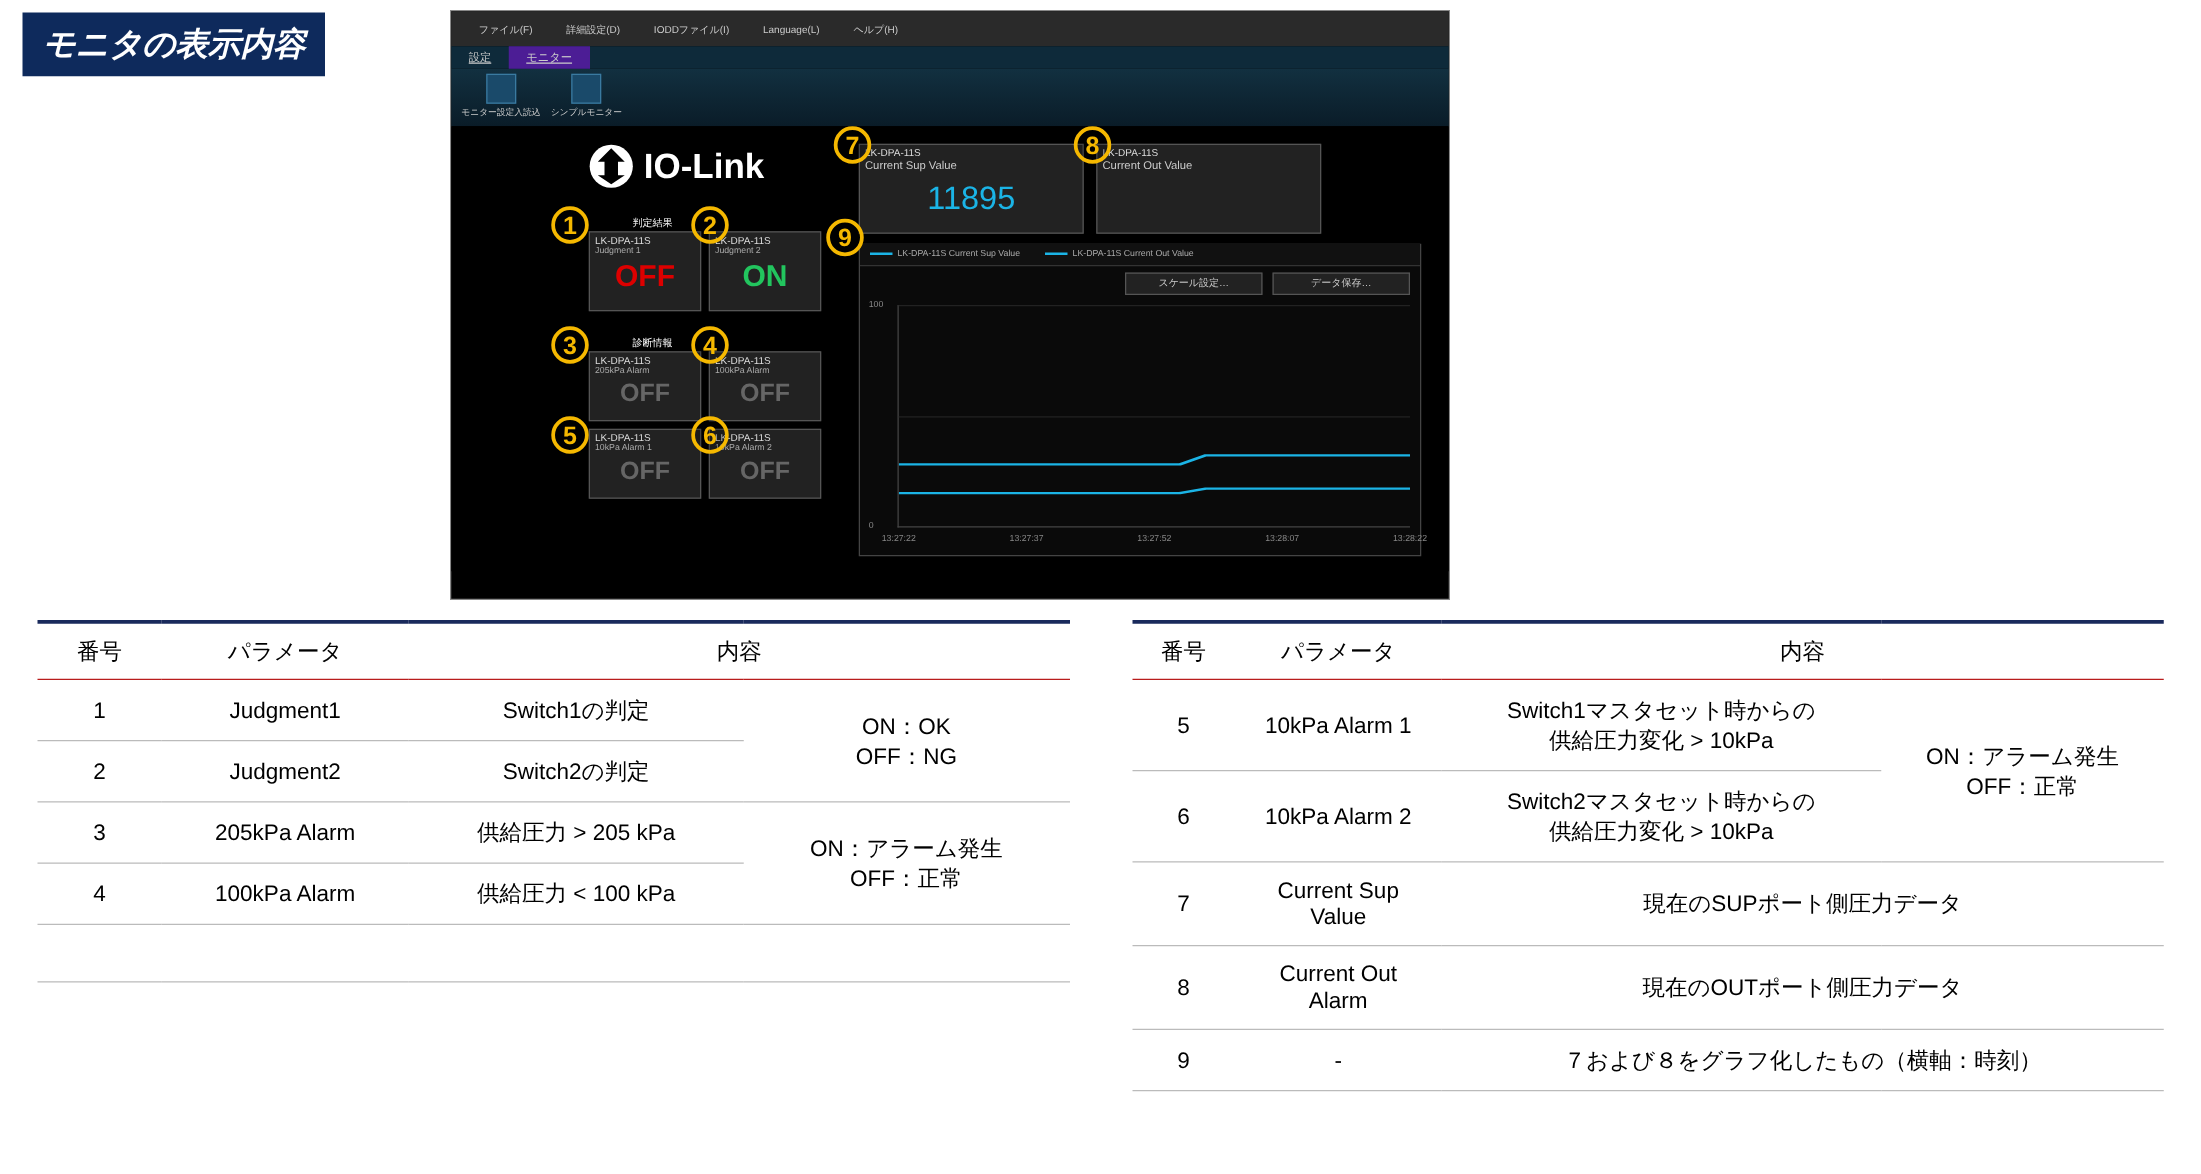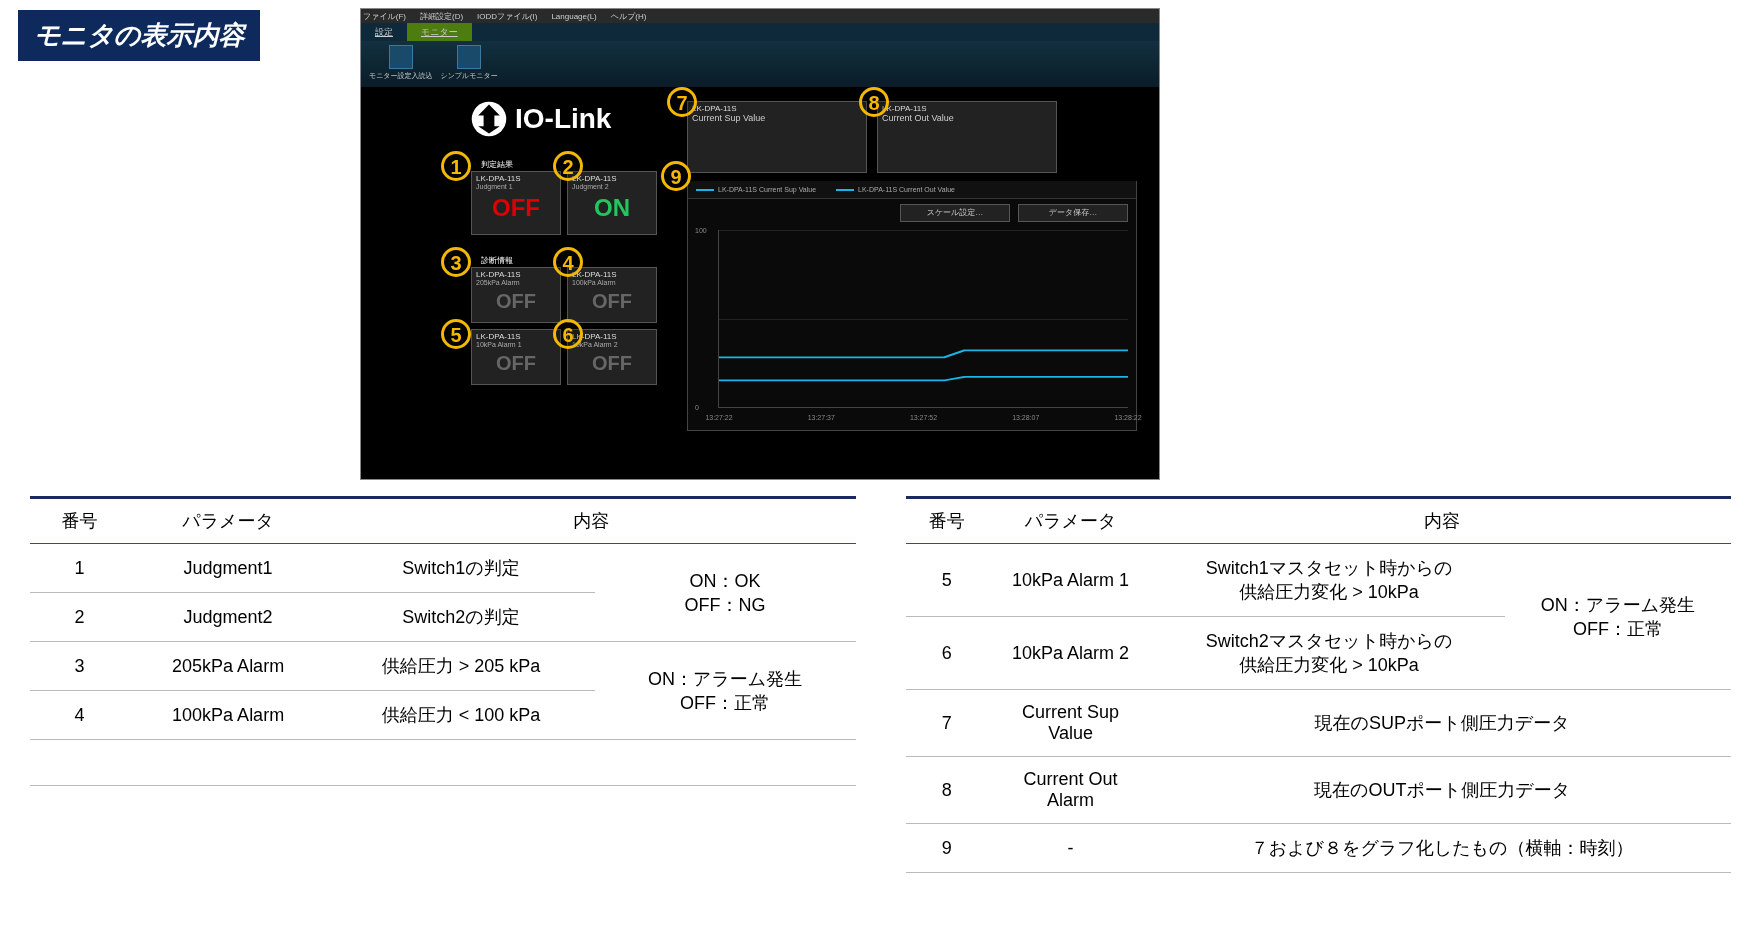--- a/index.html
+++ b/index.html
@@ -13,42 +13,42 @@
   }
 
   
   .app-window {
     position: absolute; top: 8px; left: 360px; width: 800px; height: 472px;
     background: #000; border: 1px solid #888; font-size: 8px; color: #ccc;
   }
   .titlebar { height: 18px; background: #fff; color: #000; display: flex; align-items: center; padding: 0 4px; font-size: 8px; }
   .titlebar .spacer { flex: 1; }
   .win-btn { width: 28px; text-align: center; font-size: 10px; }
-  .menubar { height: 14px; background: #2a2a2a; display: flex; gap: 14px; padding: 0 2px; font-size: 8px; align-items: center; }
+  .menubar { height: 28px; background: #2a2a2a; display: flex; gap: 27px; padding: 0 22px; font-size: 8px; align-items: center; }
   .ribbon-tabs { height: 18px; background: #0e2a3a; display: flex; }
   .ribbon-tab { padding: 3px 14px; font-size: 9px; text-decoration: underline; }
-  .ribbon-tab.active { background: #4d7c0f; }
+  .ribbon-tab.active { background: #4c1d95; }
   .ribbon-body { height: 46px; background: linear-gradient(#123040, #0a1c28); display: flex; align-items: flex-start; gap: 8px; padding: 4px 8px; }
   .ribbon-item { display: flex; flex-direction: column; align-items: center; gap: 2px; font-size: 7px; }
   .ribbon-icon { width: 24px; height: 24px; background: #1a4a6a; border: 1px solid #3a7aa0; }
 
   .tab-strip { height: 18px; background: #0a1a22; display: flex; align-items: center; }
   .tab-item { padding: 3px 14px; font-size: 8px; background: #0e2a3a; border-right: 1px solid #000; }
   .tab-item.active { background: #2a6b8f; }
   .tab-strip .spacer { flex: 1; }
   .tab-add { padding: 3px 10px; font-size: 8px; }
 
   .content-area { position: relative; height: calc(100% - 18px - 14px - 18px - 46px - 18px); background: #000; }
 
   
   .iolink-logo { position: absolute; top: 14px; left: 110px; display: flex; align-items: center; gap: 8px; color: #fff; font-weight: bold; font-size: 28px; }
   .iolink-logo svg { width: 36px; height: 36px; }
 
   
-  .section-label { position: absolute; color: #fff; font-size: 8px; }
+  .section-label { position: absolute; color: #fff; font-size: 8px; margin-left: 25px; }
 
   
   .panel { position: absolute; background: #222; border: 1px solid #555; padding: 2px 4px; color: #aaa; font-size: 7px; }
   .panel .model { color: #ddd; font-size: 8px; }
   .panel .val-big { font-size: 24px; font-weight: bold; text-align: center; padding: 4px 0; }
   .off-red { color: #d00; }
   .on-green { color: #22c55e; }
   .off-grey { color: #666; }
   .val-cyan { color: #1bb4e6; font-size: 26px; text-align: center; padding: 6px 0; font-weight: normal; }
   .panel-title { color: #ccc; font-size: 9px; }
@@ -145,20 +145,21 @@
     </div>
     <div class="panel" style="top:242px; left:206px; width:90px; height:56px;">
       <div class="model">LK-DPA-11S</div>
       <div>10kPa Alarm 2</div>
       <div class="val-big off-grey" style="font-size:20px;">OFF</div>
     </div>
 
     <div class="panel" style="top:14px; left:326px; width:180px; height:72px;">
       <div class="model">LK-DPA-11S</div>
       <div class="panel-title">Current Sup Value</div>
+      <div class="val-cyan">11895</div>
     </div>
     <div class="panel" style="top:14px; left:516px; width:180px; height:72px;">
       <div class="model">LK-DPA-11S</div>
       <div class="panel-title">Current Out Value</div>
     </div>
 
     <div class="chart-box">
       <div class="chart-legend">
         <span><span class="leg-line"></span><span>LK-DPA-11S Current Sup Value</span></span>
         <span><span class="leg-line"></span><span>LK-DPA-11S Current Out Value</span></span>

